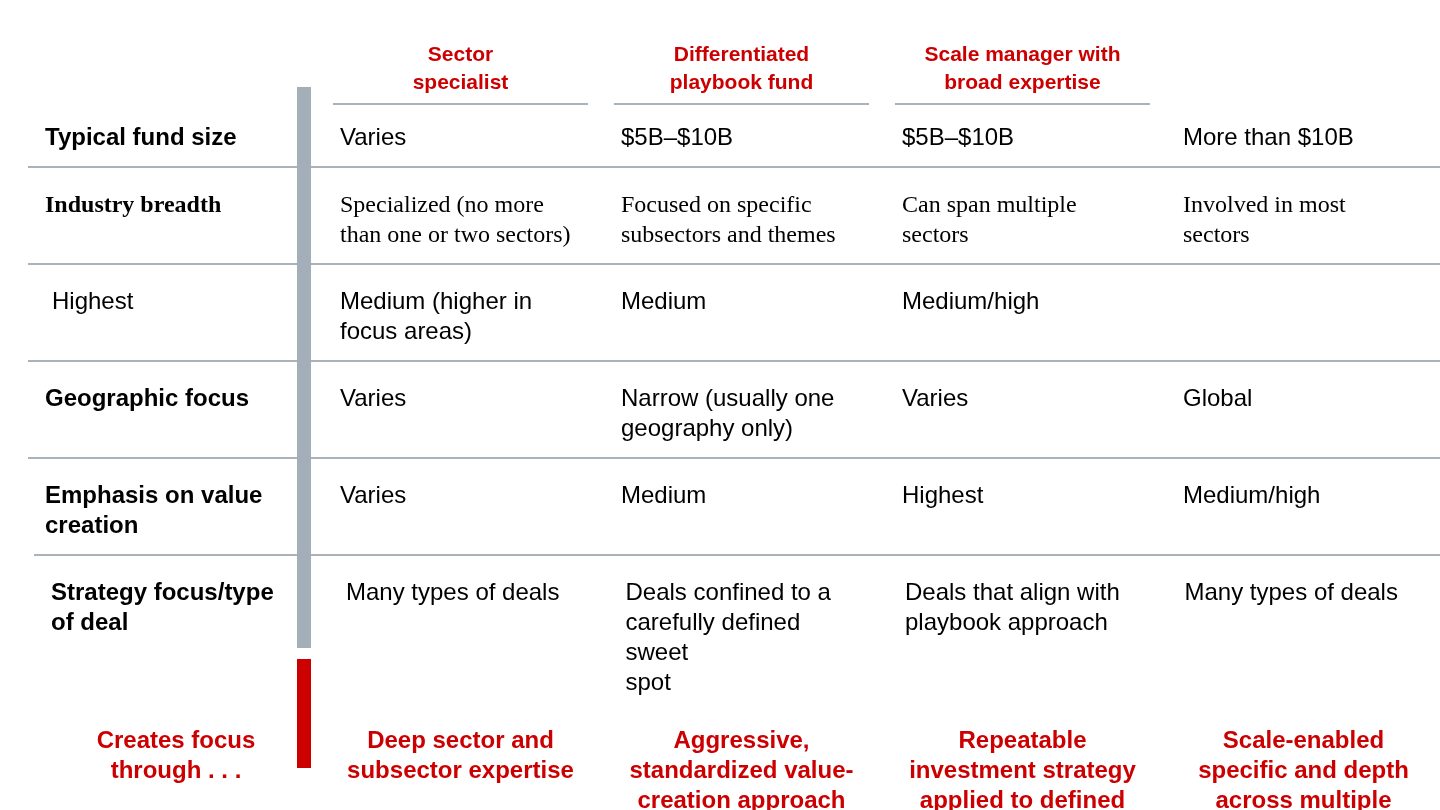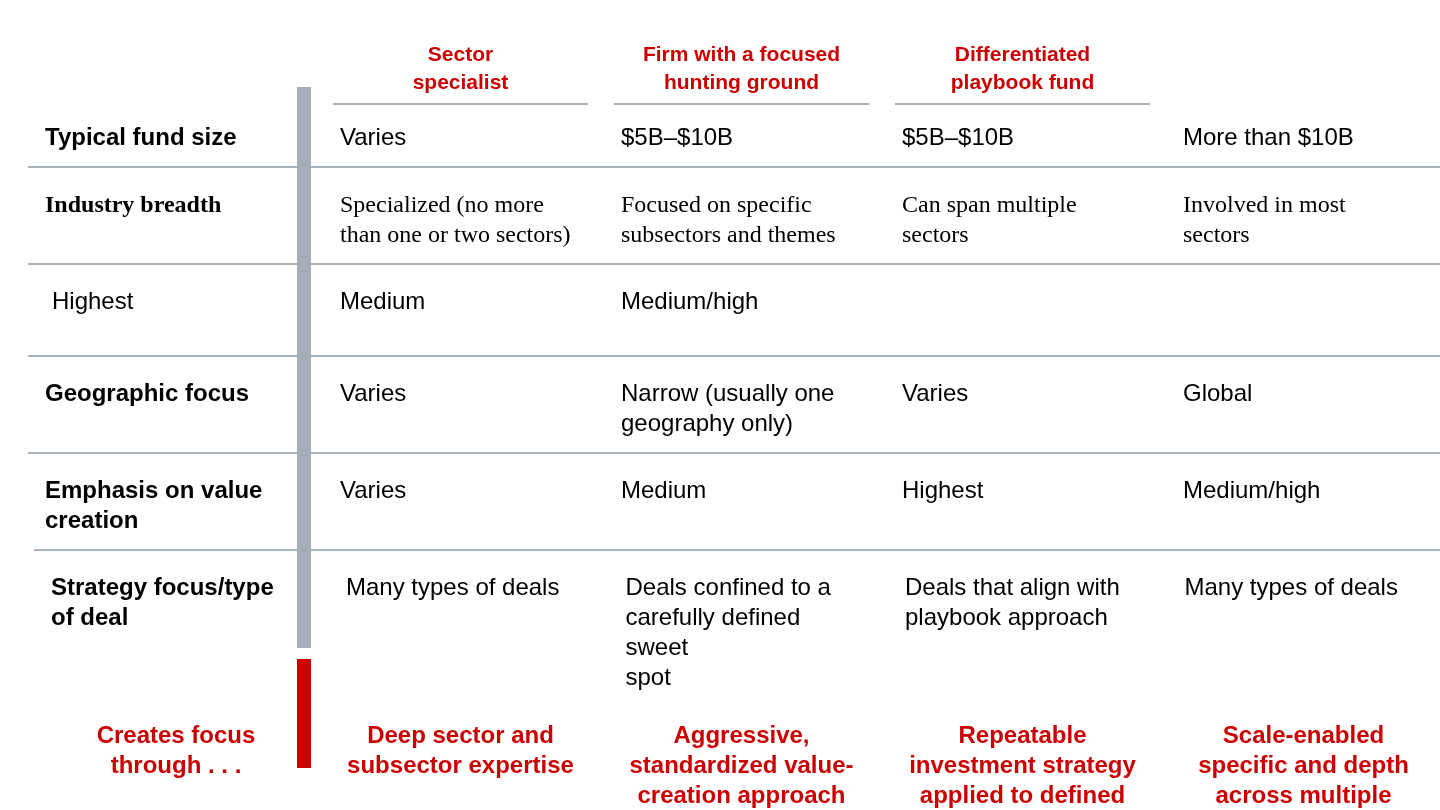--- a/index.html
+++ b/index.html
@@ -67,24 +67,24 @@
 <div class="page">
   <div class="table">
 
     <div class="vbar gray"></div>
     <div class="vbar red"></div>
 
     <div class="row header">
       <div class="label-spacer"></div>
       <div class="hcell">Sector
 specialist</div>
-      <div class="hcell">Firm with a focused
-hunting ground</div>
       <div class="hcell">Differentiated
 playbook fund</div>
+      <div class="hcell">Scale manager with
+broad expertise</div>
     </div>
 
     <div class="row body-row r1">
       <div class="cell label">Typical fund size</div>
       <div class="cell body">Varies</div>
       <div class="cell body">$5B–$10B</div>
       <div class="cell body">$5B–$10B</div>
       <div class="cell body">More than $10B</div>
     </div>
 
@@ -95,20 +95,22 @@
       <div class="cell body">Focused on specific
 subsectors and themes</div>
       <div class="cell body">Can span multiple
 sectors</div>
       <div class="cell body">Involved in most
 sectors</div>
     </div>
 
     <div class="row body-row lined r3">
       <div class="cell body">Highest</div>
+      <div class="cell body">Medium (higher in
+focus areas)</div>
       <div class="cell body">Medium</div>
       <div class="cell body">Medium/high</div>
     </div>
 
     <div class="row body-row lined r4">
       <div class="cell label">Geographic focus</div>
       <div class="cell body">Varies</div>
       <div class="cell body">Narrow (usually one
 geography only)</div>
       <div class="cell body">Varies</div>

